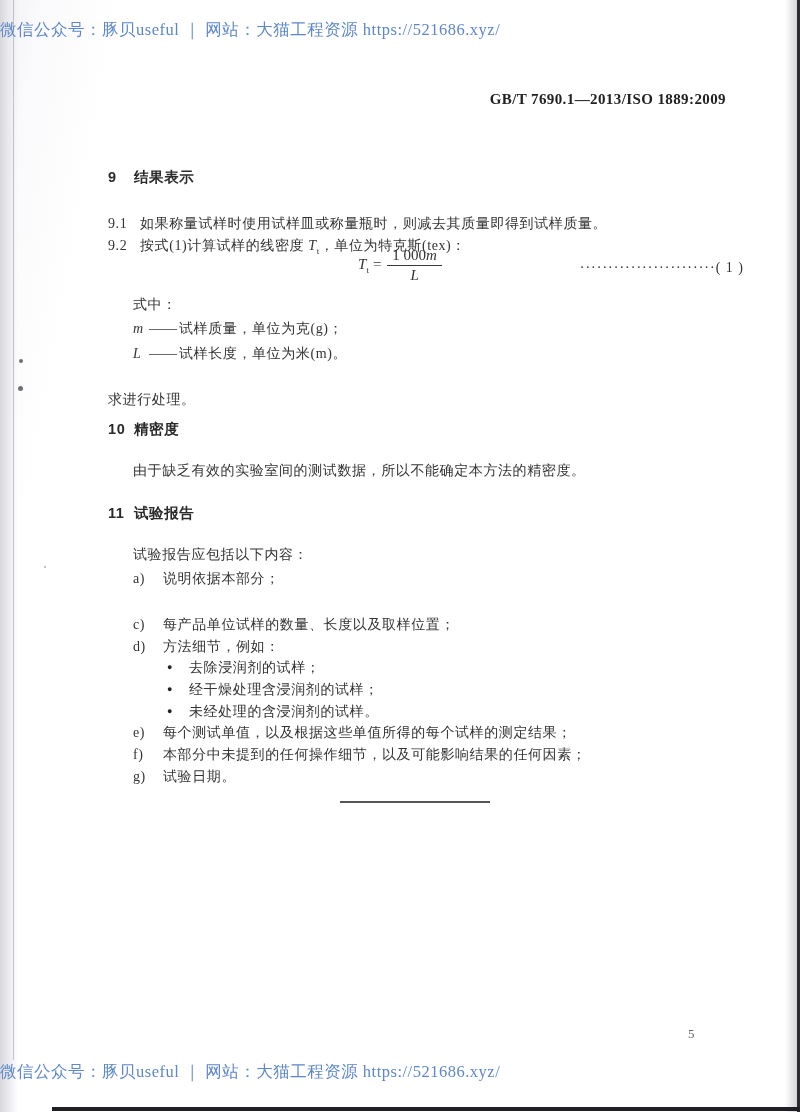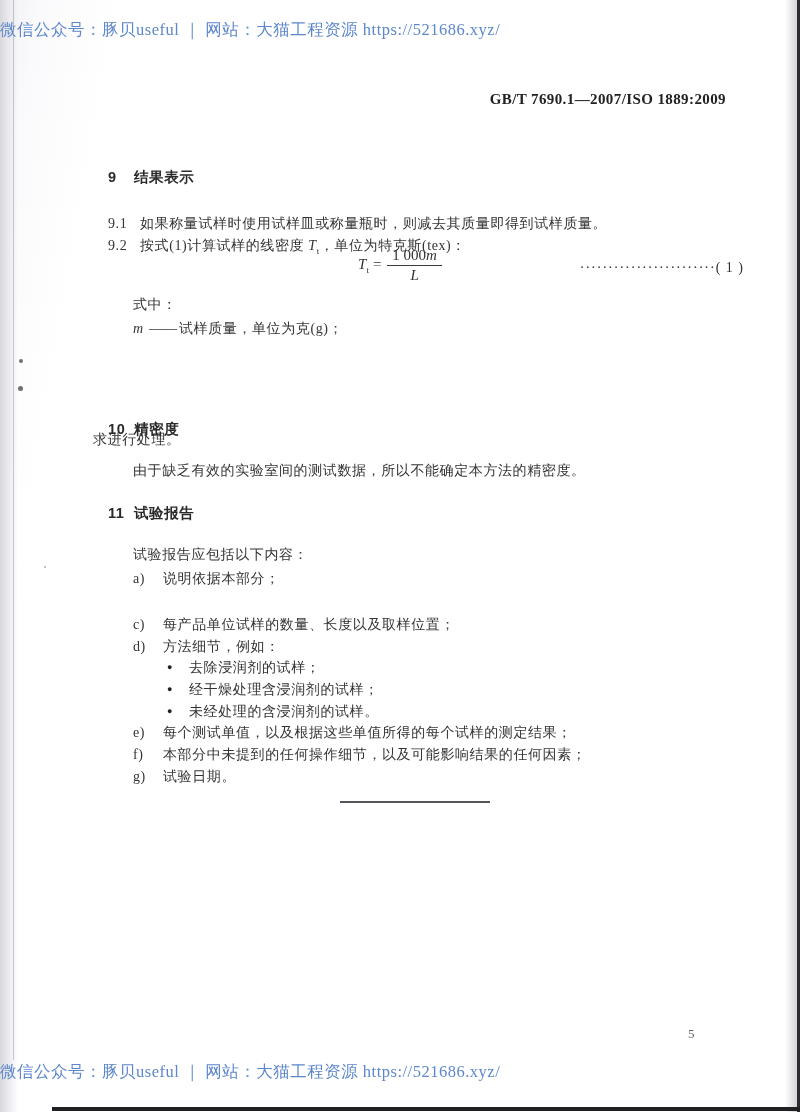--- a/index.html
+++ b/index.html
@@ -95,21 +95,21 @@
   <div class="crease-left"></div>
   <div class="speck speck1"></div>
   <div class="speck speck2"></div>
   <div class="speck speck3"></div>
   <div class="edge-right-shadow"></div>
   <div class="edge-right-line"></div>
   <div class="edge-bottom-line"></div>
 
   <div class="wm wm-top">微信公众号：豚贝useful ｜ 网站：大猫工程资源 https://521686.xyz/</div>
 
-  <div class="doc-number">GB/T 7690.1—2007/ISO 1889:2009</div>
+  <div class="doc-number">GB/T 7690.1—2013/ISO 1889:2009</div>
 
 
   <div class="t heading" style="left:108px;top:168px;">
     <span class="num">9</span><span>结果表示</span>
   </div>
 
   <div class="t" style="left:108px;top:215px;">
     <span class="clabel">9.1</span><span>如果称量试样时使用试样皿或称量瓶时，则减去其质量即得到试样质量。</span>
   </div>
 
@@ -124,22 +124,25 @@
     <div class="leader">
       <span>························</span><span>( 1 )</span>
     </div>
   </div>
 
   <div class="t" style="left:133px;top:296px;">式中：</div>
 
   <div class="t" style="left:133px;top:320px;">
     <span class="defsym">m</span><span class="defdash">——</span><span>试样质量，单位为克(g)；</span>
   </div>
+  <div class="t" style="left:133px;top:345px;">
+    <span class="defsym">L</span><span class="defdash">——</span><span>试样长度，单位为米(m)。</span>
+  </div>
 
-  <div class="t" style="left:93px;top:391px;margin-top:40px;">求进行处理。</div>
+  <div class="t" style="left:108px;top:391px;">求进行处理。</div>
 
   <div class="t heading" style="left:108px;top:420px;">
     <span class="num">10</span><span>精密度</span>
   </div>
   <div class="t" style="left:133px;top:462px;">由于缺乏有效的实验室间的测试数据，所以不能确定本方法的精密度。</div>
 
   <div class="t heading" style="left:108px;top:504px;">
     <span class="num">11</span><span>试验报告</span>
   </div>
   <div class="t" style="left:133px;top:546px;">试验报告应包括以下内容：</div>

